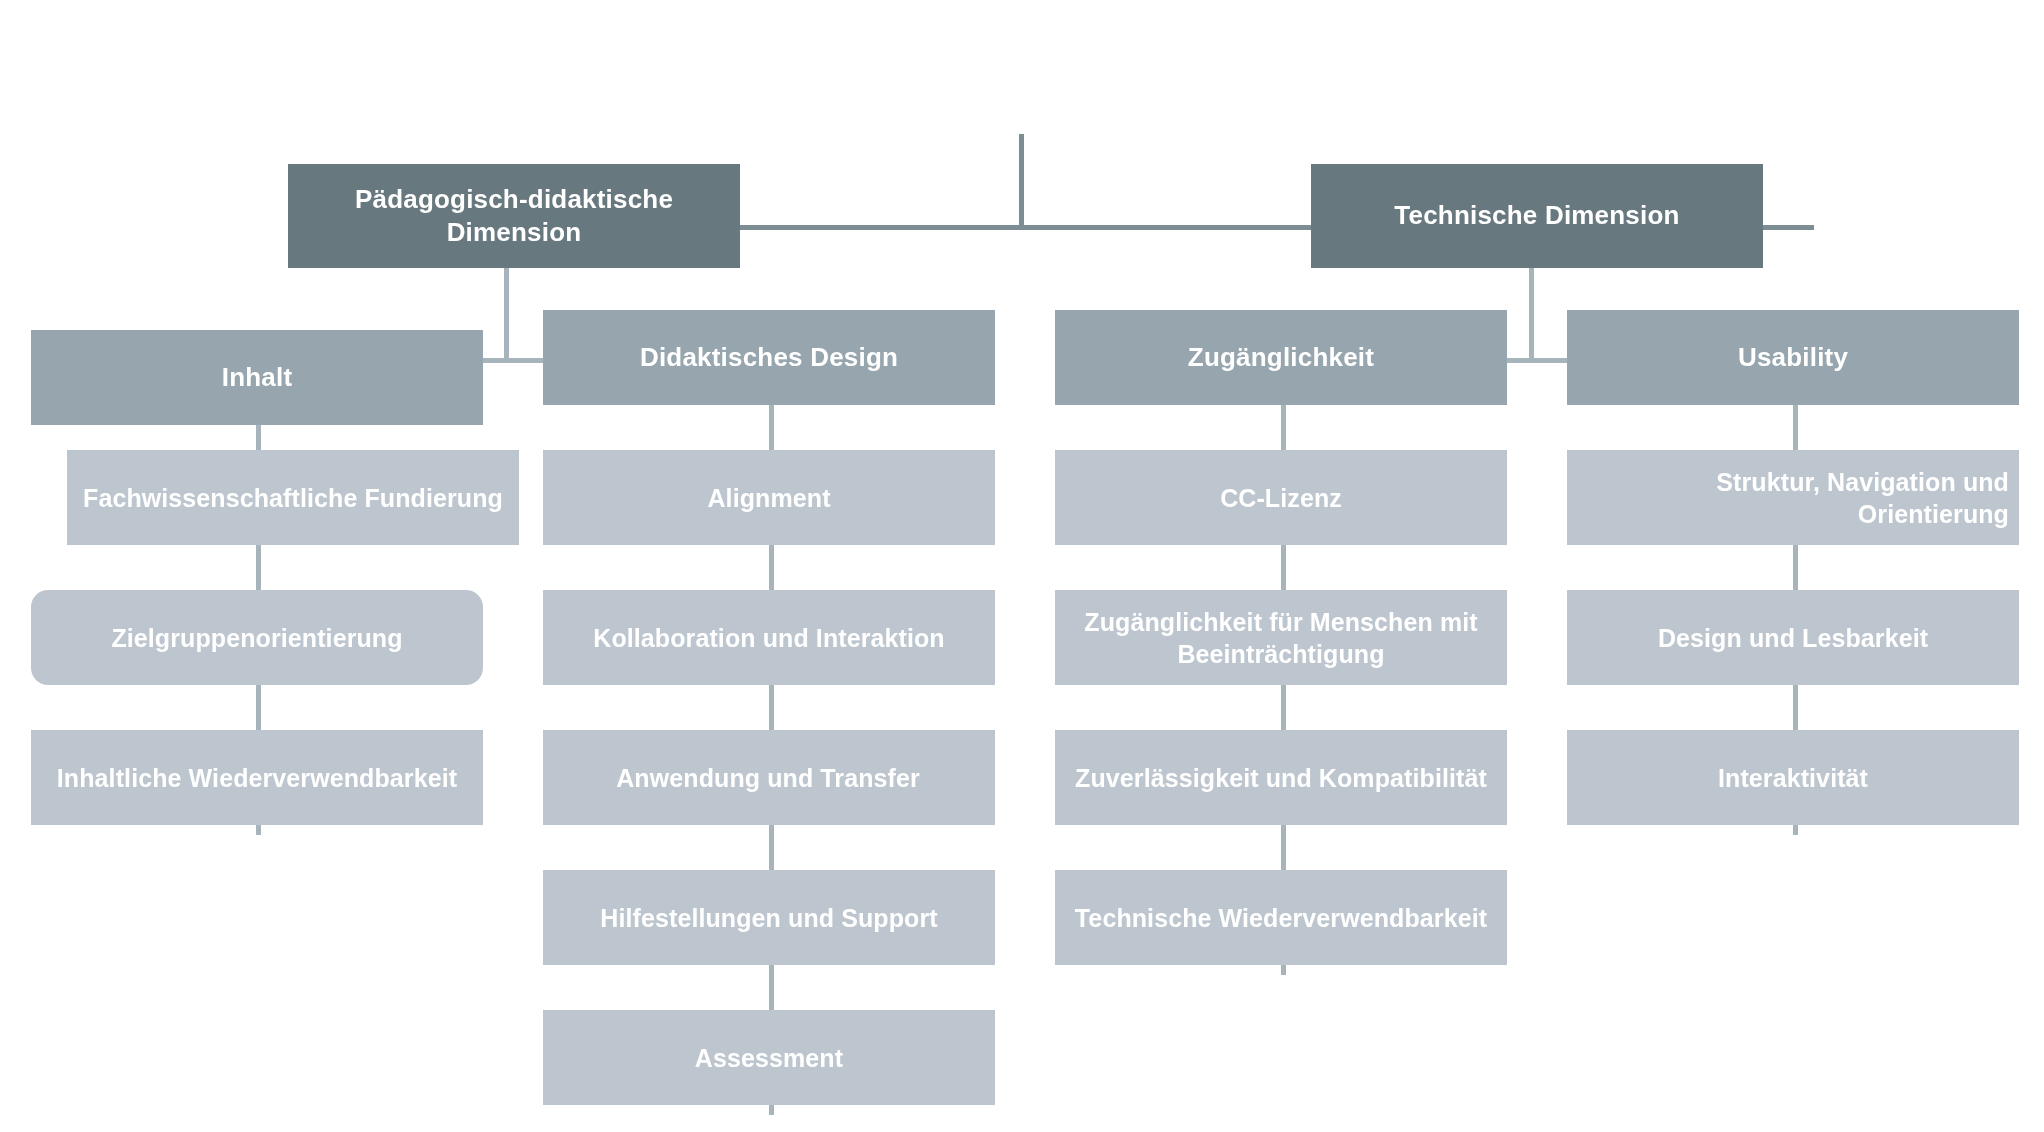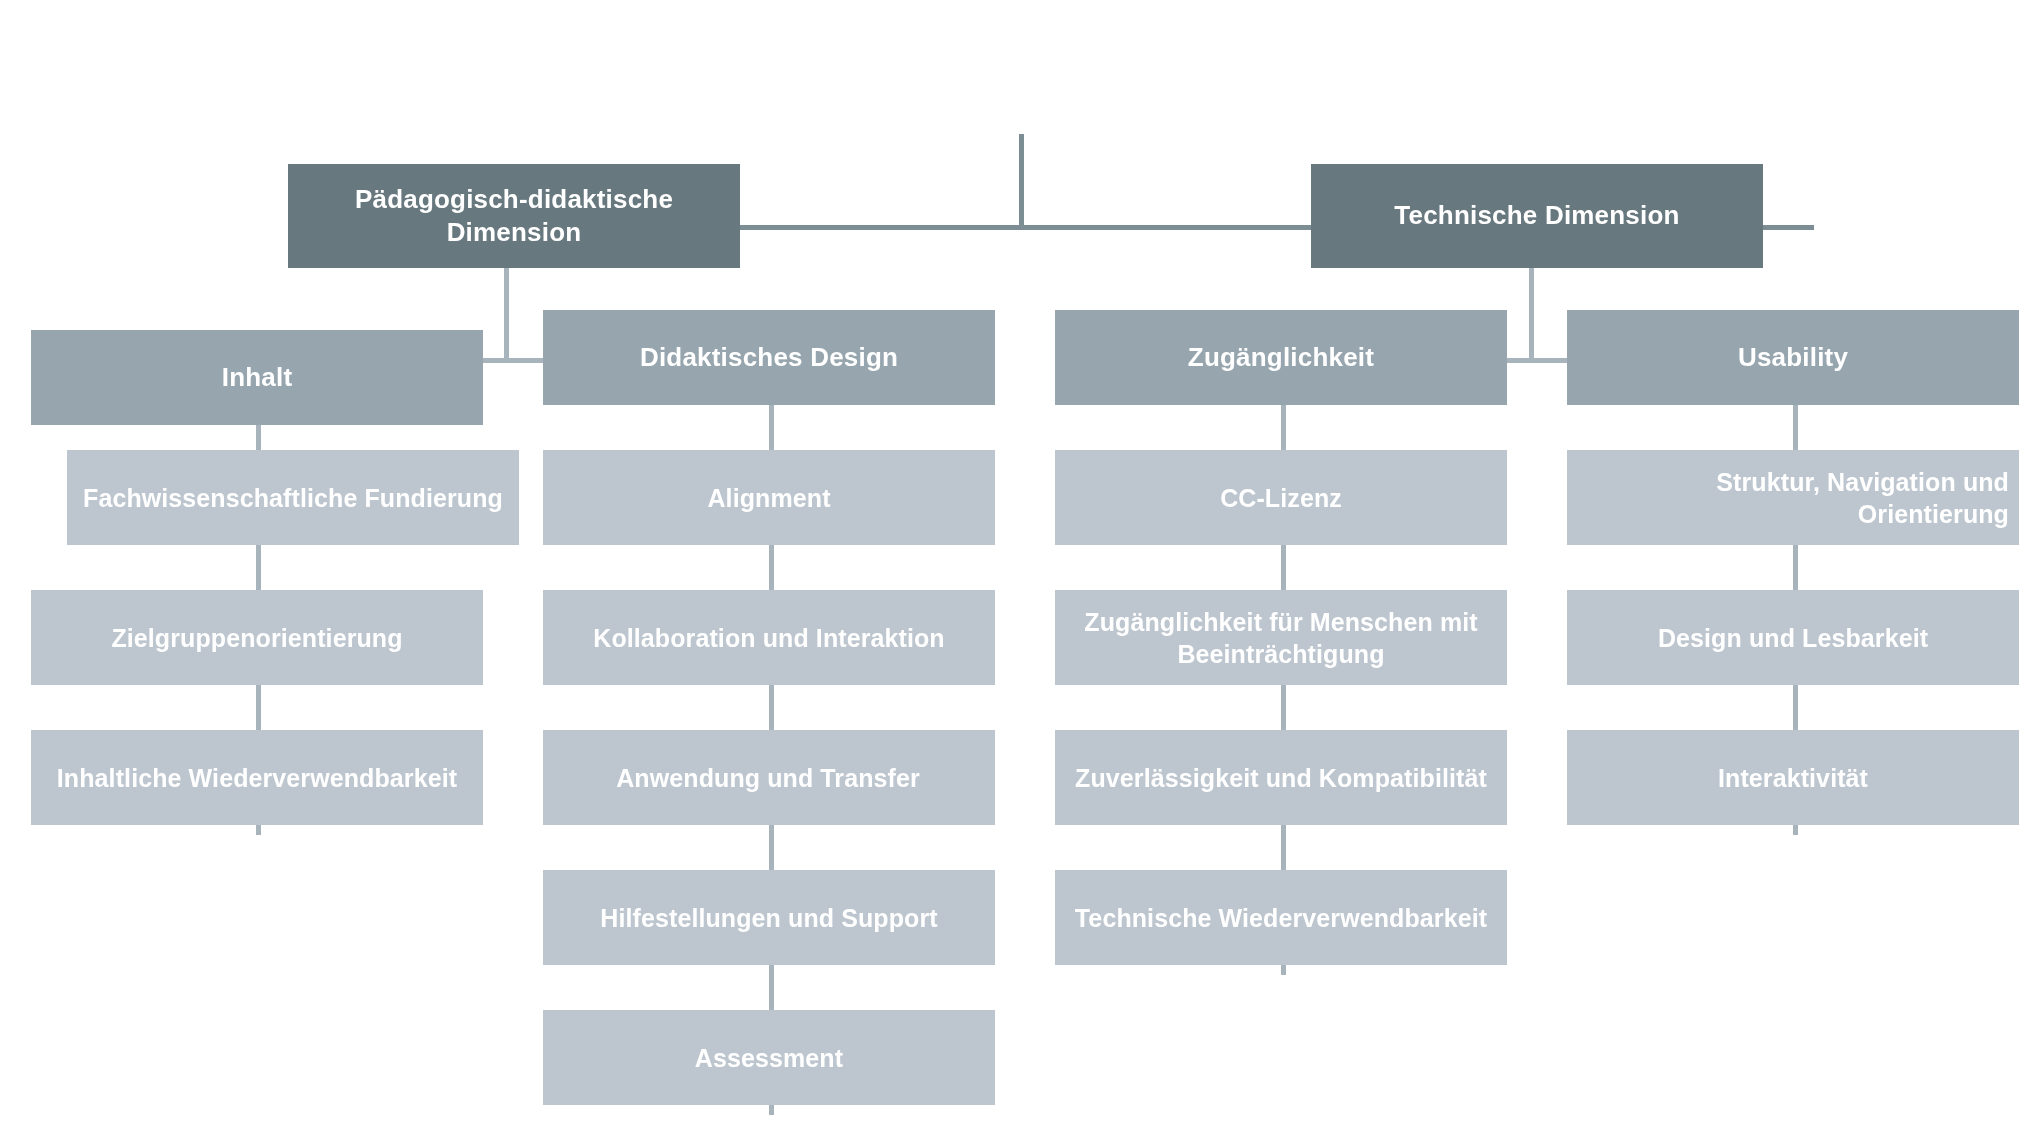--- a/index.html
+++ b/index.html
@@ -97,21 +97,21 @@
   <div class="node node-cat" style="left:1055px; top:310px; width:452px; height:95px;">
     <span>Zugänglichkeit</span>
   </div>
   <div class="node node-cat" style="left:1567px; top:310px; width:452px; height:95px;">
     <span>Usability</span>
   </div>
 
   <div class="node node-leaf" style="left:31px; top:450px; width:452px; height:95px;margin-left:36px;">
     <span>Fachwissenschaftliche Fundierung</span>
   </div>
-  <div class="node node-leaf" style="left:31px; top:590px; width:452px; height:95px;">
+  <div class="node node-leaf" style="left:31px; top:590px; width:452px; height:95px;border-radius:17px;">
     <span>Zielgruppenorientierung</span>
   </div>
   <div class="node node-leaf" style="left:31px; top:730px; width:452px; height:95px;">
     <span>Inhaltliche Wiederverwendbarkeit</span>
   </div>
 
   <div class="node node-leaf" style="left:543px; top:450px; width:452px; height:95px;">
     <span>Alignment</span>
   </div>
   <div class="node node-leaf" style="left:543px; top:590px; width:452px; height:95px;">

